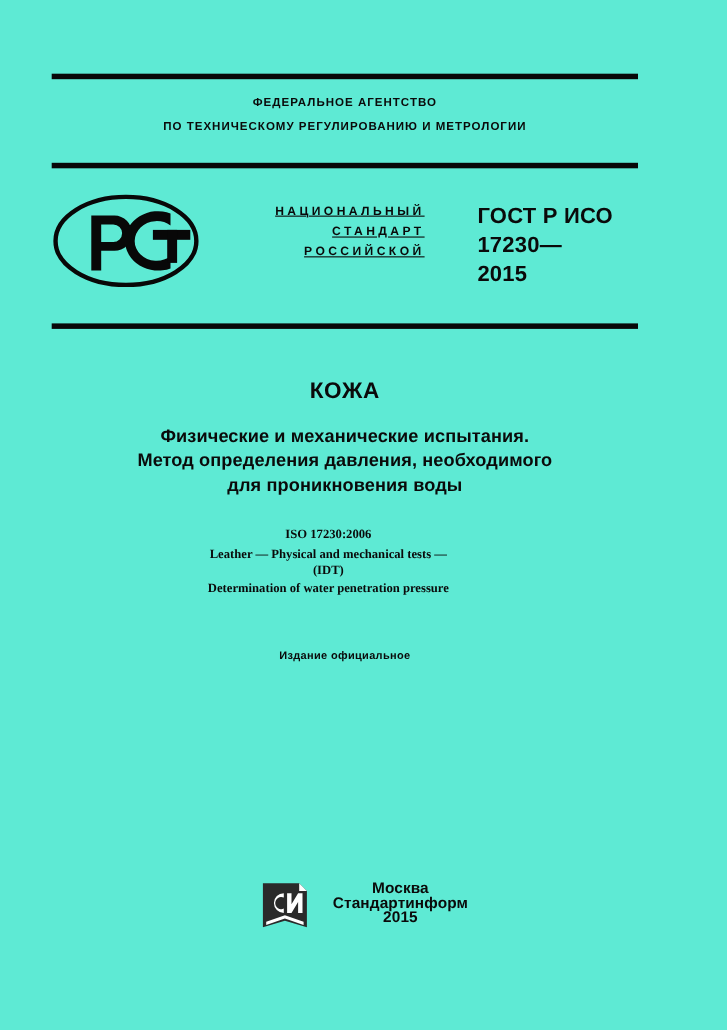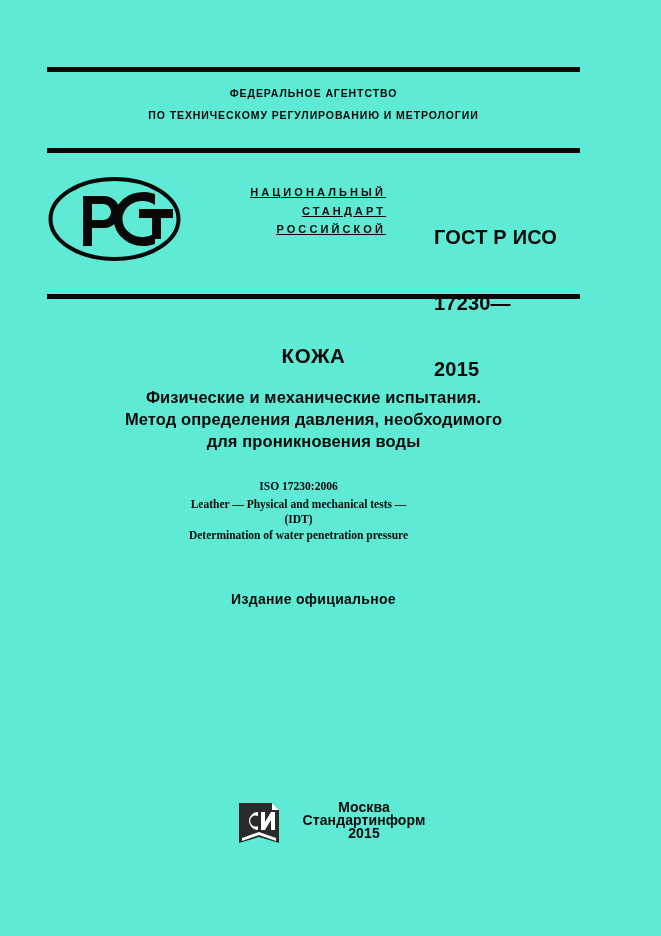--- a/index.html
+++ b/index.html
@@ -80,21 +80,21 @@
     position: absolute;
     left: 434px;
     top: 184px;
     width: 160px;
     text-align: left;
     font-size: 20px;
     font-weight: bold;
     line-height: 26px;
     letter-spacing: 0.2px;
   }
-  #designation div { white-space: nowrap; margin-top: 40px; }
+  #designation div { white-space: nowrap; }
 
   
   #title-main {
     position: absolute;
     left: 47px;
     top: 344px;
     width: 533px;
     text-align: center;
     font-size: 20.5px;
     font-weight: bold;
@@ -128,21 +128,21 @@
   #iso-block div { white-space: nowrap; }
   #iso-block .iso-number { margin-bottom: 2px; }
 
   
   #official-edition {
     position: absolute;
     left: 47px;
     top: 591px;
     width: 533px;
     text-align: center;
-    font-size: 14px;
+    font-size: 10px;
     font-weight: bold;
     letter-spacing: 0.3px;
   }
 
   
   #footer {
     position: absolute;
     left: 236px;
     top: 798px;
     width: 200px;

